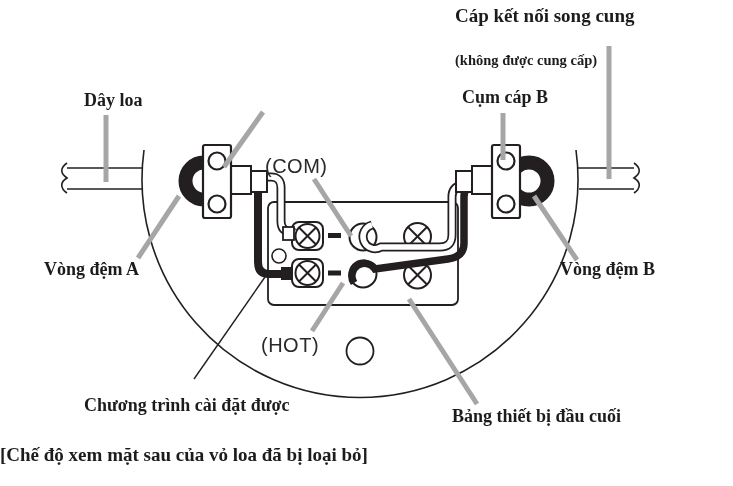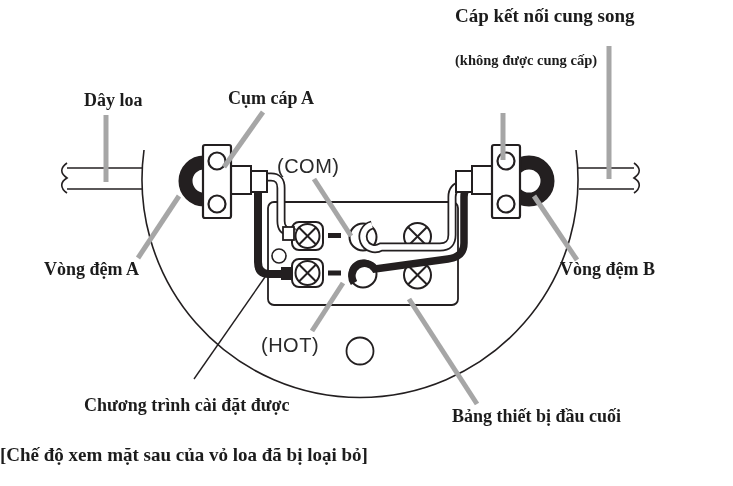--- a/index.html
+++ b/index.html
@@ -150,29 +150,29 @@
       <line x1="179" y1="196" x2="138" y2="258"></line>
       <line x1="534" y1="196" x2="577" y2="260"></line>
       <line x1="409" y1="299" x2="477" y2="404"></line>
     </g>
 
     <g>
       <line x1="265" y1="277" x2="194" y2="379" stroke="#231f20" stroke-width="1.4"></line>
     </g>
   </svg>
 
-  <div class="label big" style="left:455px; top:6px;">Cáp kết nối cung song</div>
+  <div class="label big" style="left:455px; top:6px;">Cáp kết nối song cung</div>
   <div class="label small" style="left:455px; top:29px;">(không được cung cấp)</div>
 
   <div class="label" style="left:84px; top:91px;">Dây loa</div>
 
-  <div class="label" style="left:228px; top:89px;">Cụm cáp A</div>
 
+  <div class="label" style="left:462px; top:88px;">Cụm cáp B</div>
 
-  <div class="label sans" style="left:277px; top:155px;">(COM)</div>
+  <div class="label sans" style="left:265px; top:155px;">(COM)</div>
 
   <div class="label" style="left:44px; top:260px;">Vòng đệm A</div>
 
   <div class="label" style="left:560px; top:260px;">Vòng đệm B</div>
 
   <div class="label sans" style="left:261px; top:334px;">(HOT)</div>
 
   <div class="label" style="left:84px; top:396px;">Chương trình cài đặt được</div>
 
   <div class="label" style="left:412px; top:407px;margin-left:40px;">Bảng thiết bị đầu cuối</div>

